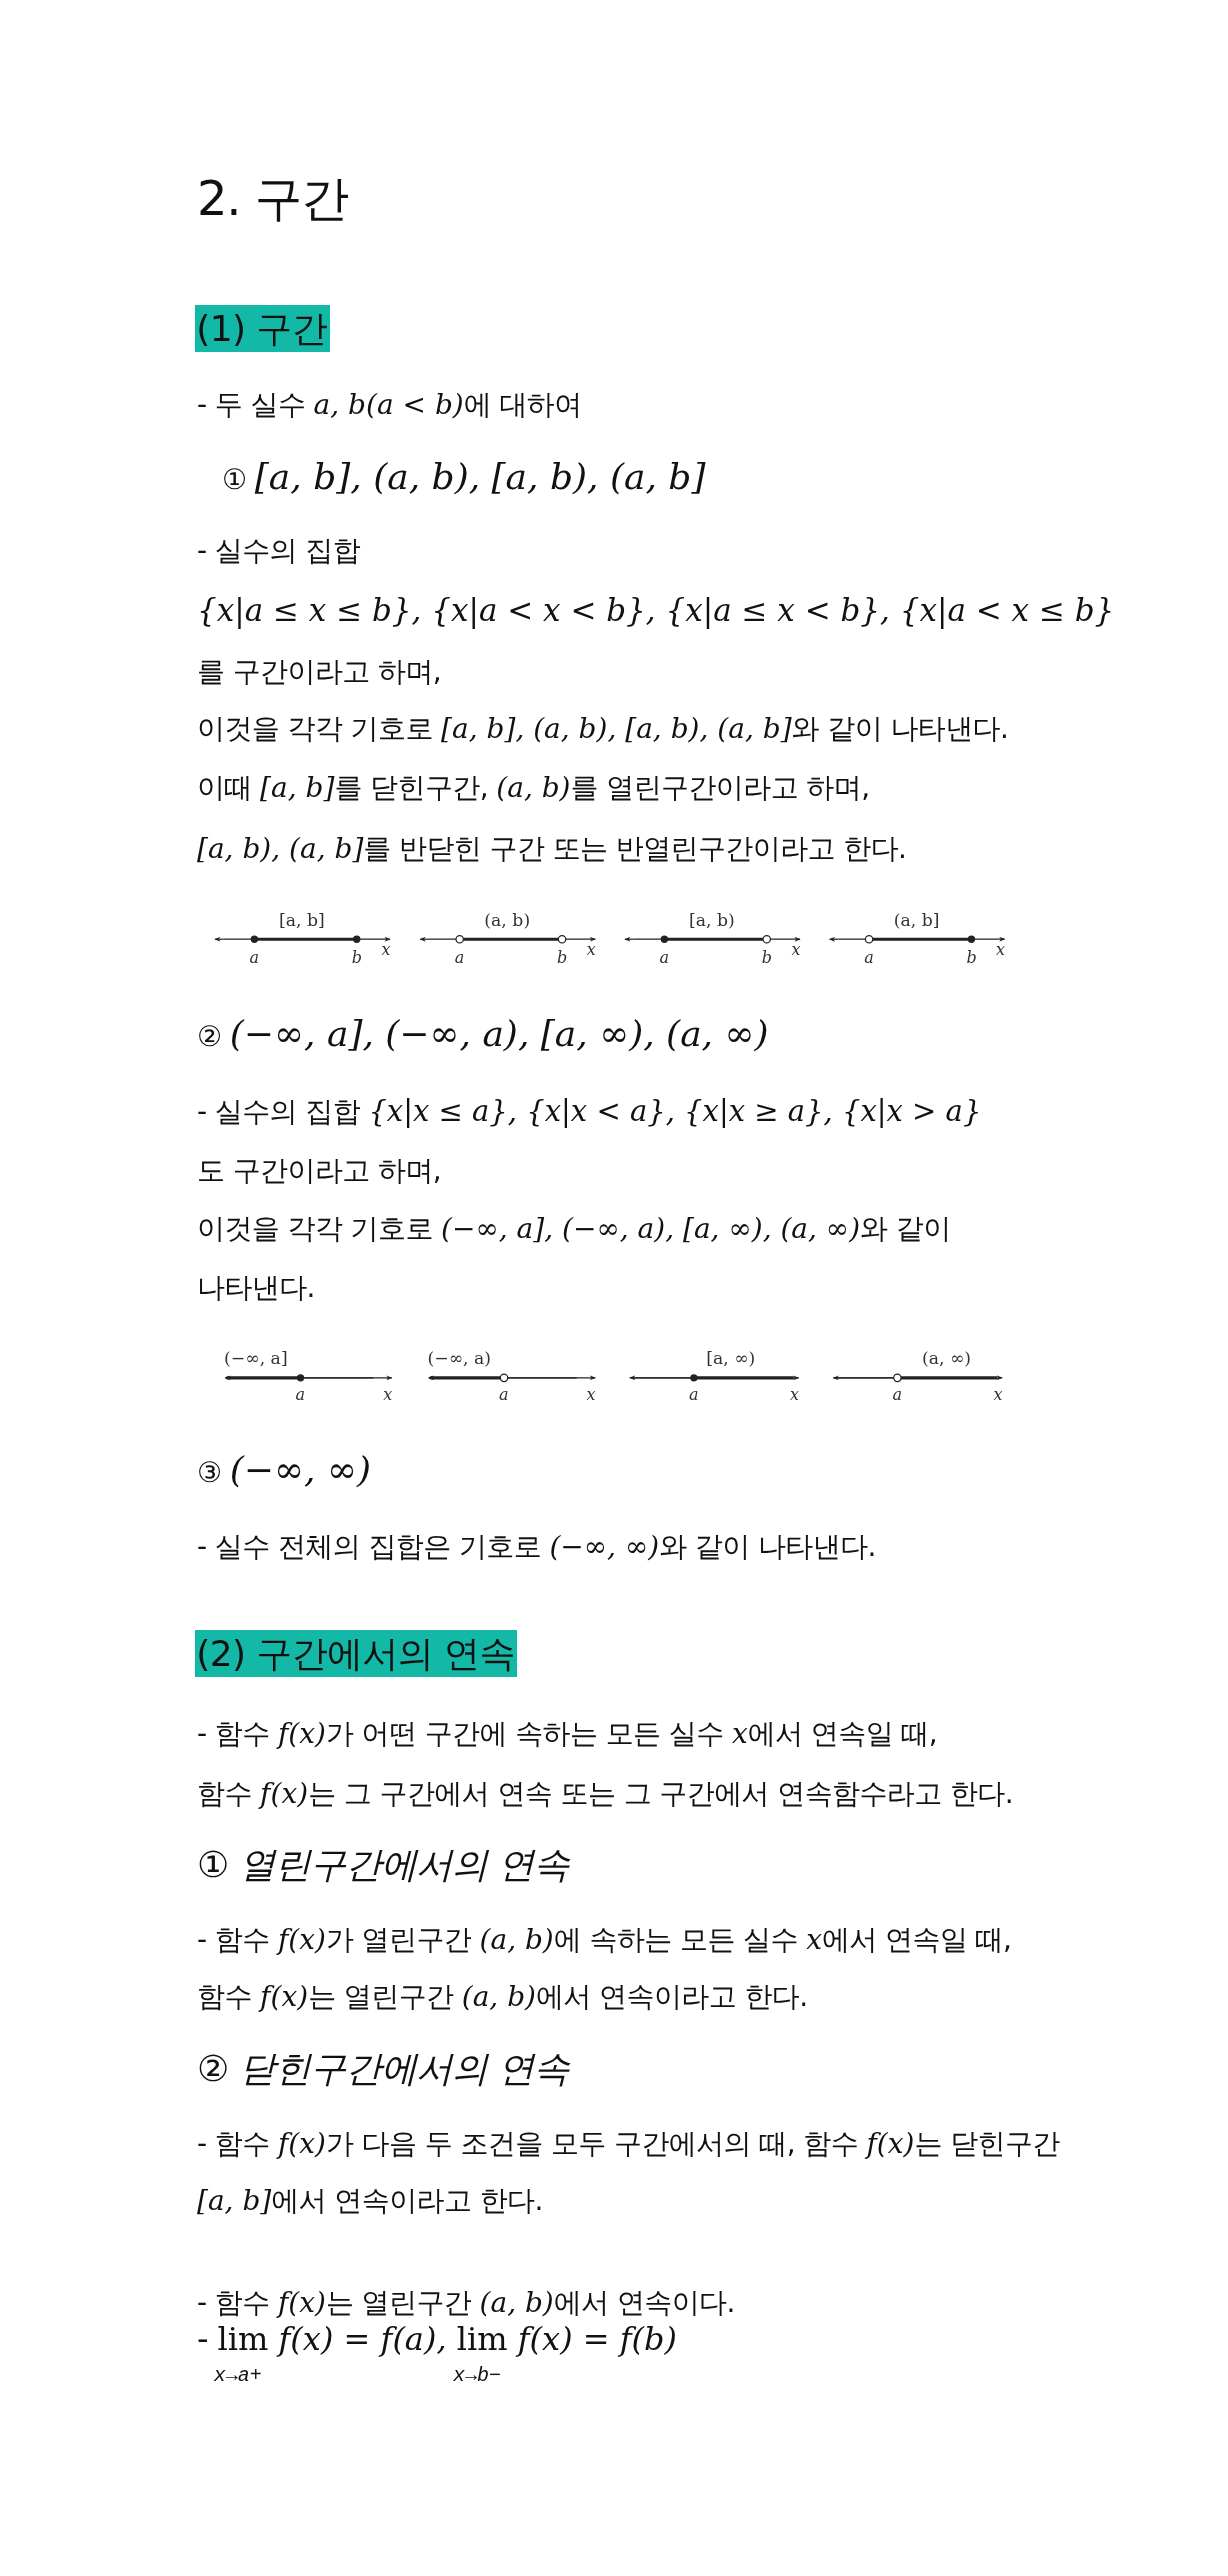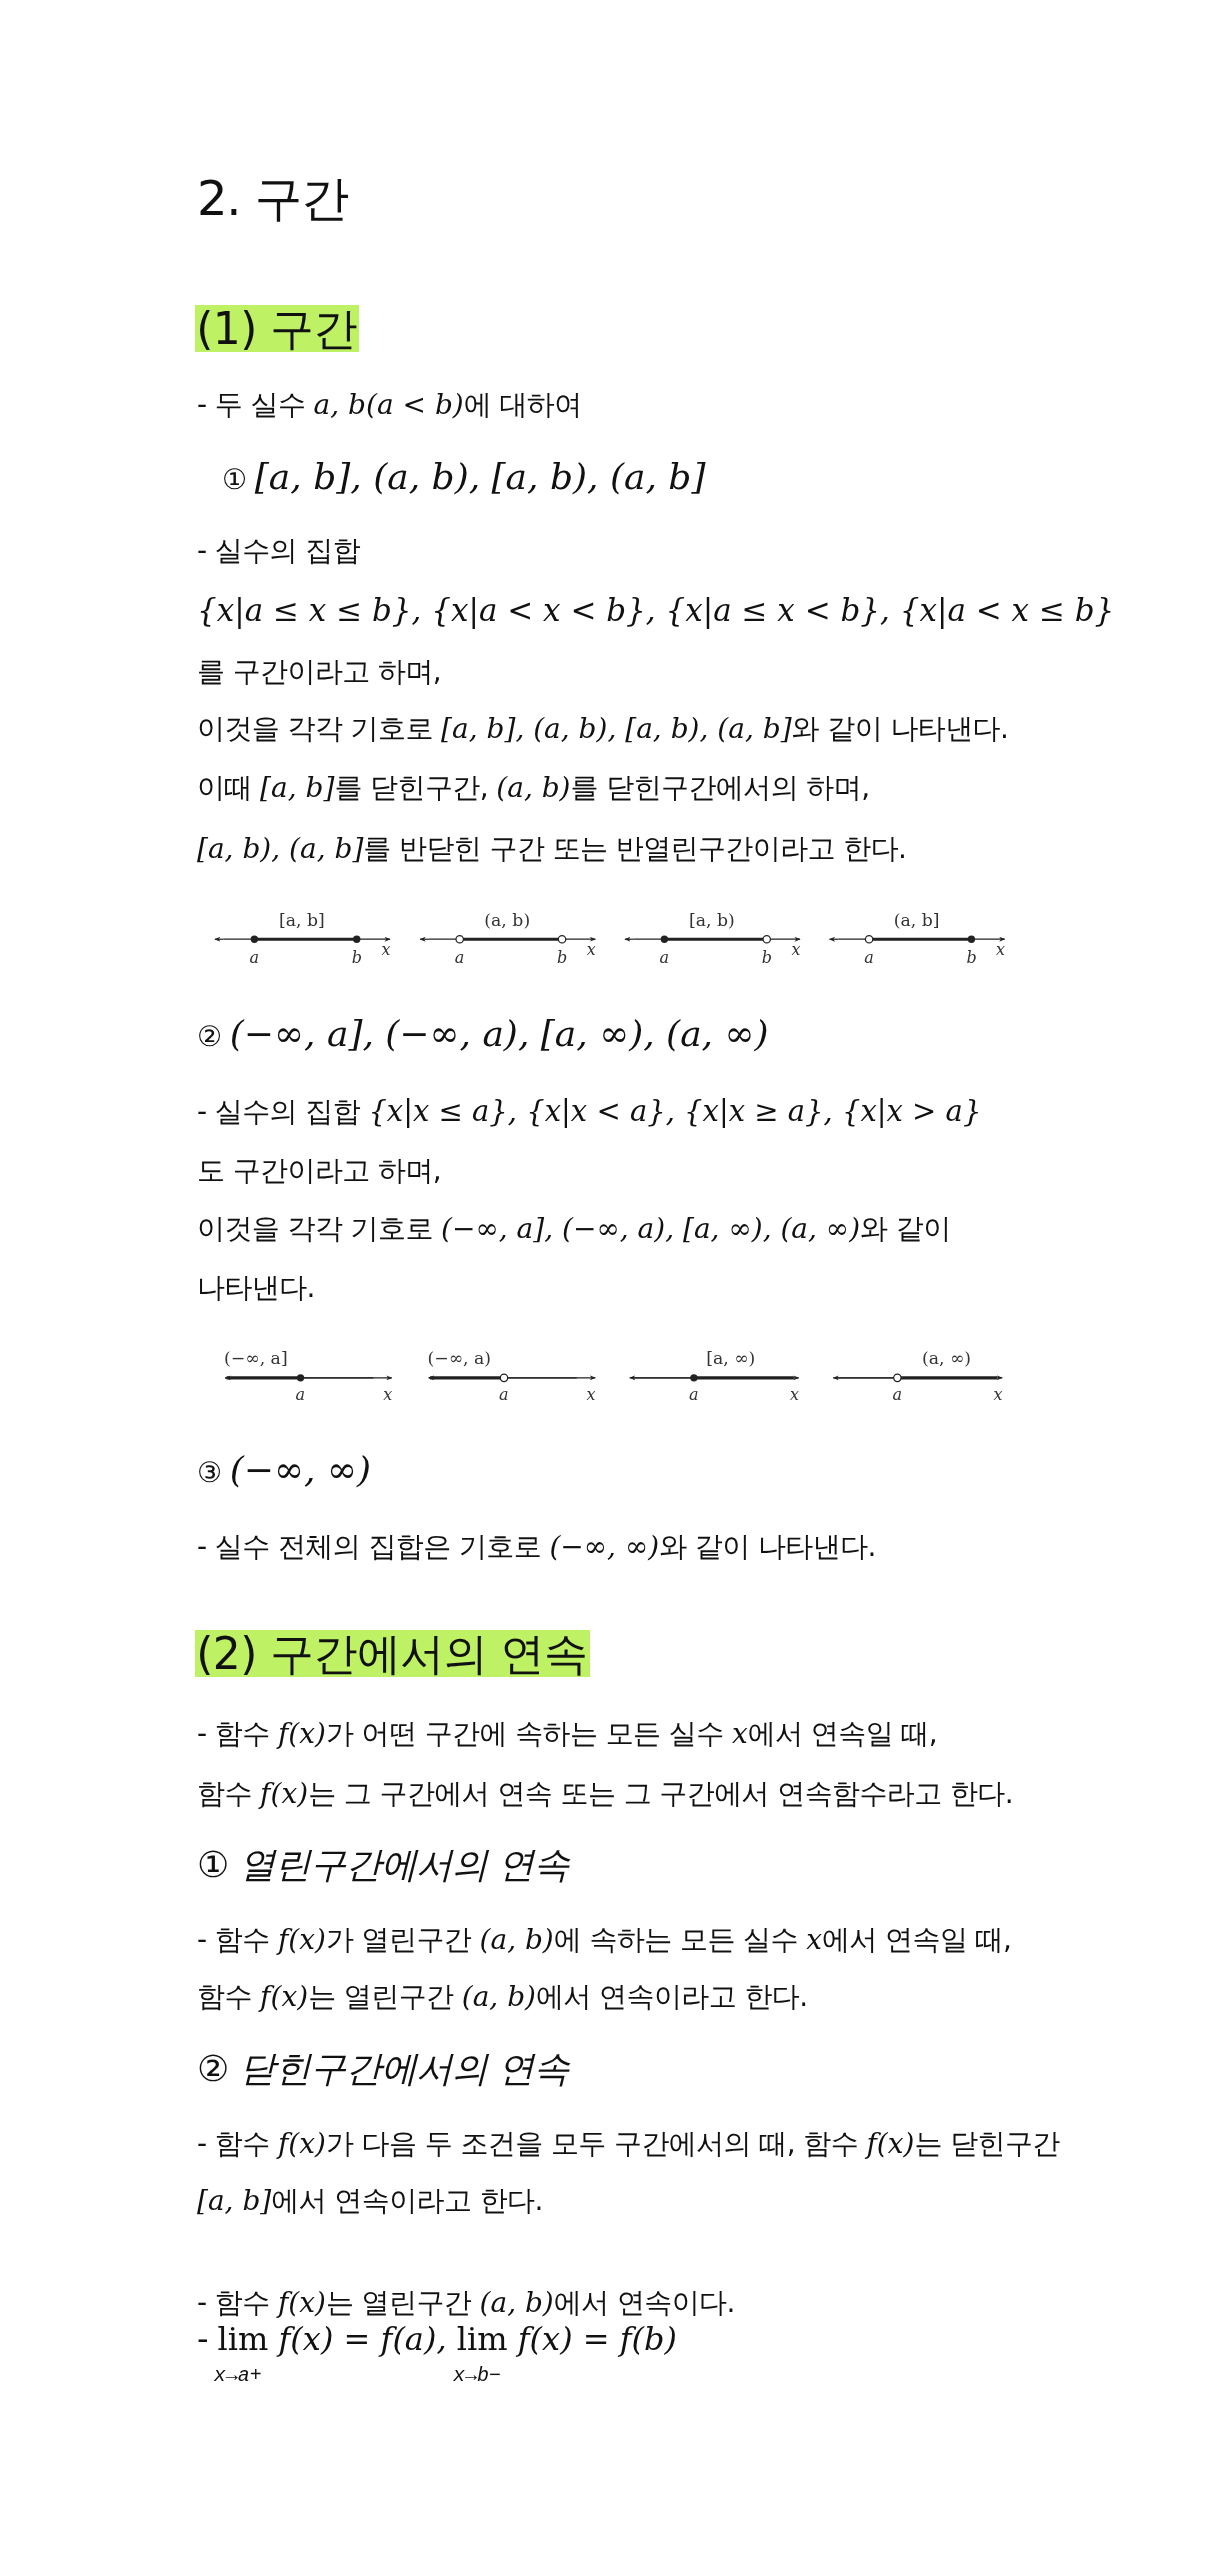--- a/index.html
+++ b/index.html
@@ -3,21 +3,21 @@
 <meta charset="utf-8">
 <style>
   html, body { margin: 0; padding: 0; background: #ffffff; }
   body { width: 1229px; height: 2576px; position: relative; overflow: hidden;
          font-family: "DejaVu Sans", "Liberation Sans", sans-serif; color: #111111; }
   .ln { position: absolute; left: 197px; white-space: nowrap; font-size: 28px; line-height: 37px; letter-spacing: -0.6px; }
   .m { font-family: "DejaVu Serif", "Liberation Serif", serif; font-style: italic; letter-spacing: 0; }
   .mu { font-family: "DejaVu Serif", "Liberation Serif", serif; font-style: normal; letter-spacing: 0; }
   .big { font-size: 36px; }
   .h1 { font-size: 48px; line-height: 62px; letter-spacing: -1.2px; }
-  .h2 { font-size: 44px; line-height: 47px; letter-spacing: -0.6px; padding: 0 2.5px 0 1.2px; background: #bef264; left: 195px; }
+  .h2 { font-size: 36px; line-height: 47px; letter-spacing: -0.6px; padding: 0 2.5px 0 1.2px; background: #14b8a6; left: 195px; }
   .h3 { font-size: 36px; font-style: italic; }
   .diagram { position: absolute; }
   .lim { display: inline-block; position: relative; text-align: center; vertical-align: top; }
   .lim .sub { position: absolute; left: -3.7px; top: 36px; font-size: 20px; font-style: italic; white-space: nowrap;
               font-family: Liberation Mono, monospace; }
 </style>
 </head>
 <body>
 
 <div class="ln h1" style="top:167px;">2. 구간</div>
@@ -35,21 +35,21 @@
 
 <div class="ln" style="top:532px;">- 실수의 집합</div>
 <div class="ln m" style="top:592px; font-size:31px;">{x|a ≤ x ≤ b}, {x|a &lt; x &lt; b}, {x|a ≤ x &lt; b}, {x|a &lt; x ≤ b}</div>
 <div class="ln" style="top:653px;">를 구간이라고 하며,</div>
 
 <div class="ln" style="top:710px;">
   <span>이것을 각각 기호로 </span><span class="m">[a, b], (a, b), [a, b), (a, b]</span><span>와 같이 나타낸다.</span>
 </div>
 
 <div class="ln" style="top:769px;">
-  <span>이때 </span><span class="m">[a, b]</span><span>를 닫힌구간, </span><span class="m">(a, b)</span><span>를 닫힌구간에서의 하며,</span>
+  <span>이때 </span><span class="m">[a, b]</span><span>를 닫힌구간, </span><span class="m">(a, b)</span><span>를 열린구간이라고 하며,</span>
 </div>
 
 <div class="ln" style="top:830px;">
   <span class="m">[a, b), (a, b]</span><span>를 반닫힌 구간 또는 반열린구간이라고 한다.</span>
 </div>
 
 <svg class="diagram" style="left:210px; top:901px;" width="820" height="74" viewBox="0 0 1330 120">
   <defs>
     <marker id="ah" markerWidth="10" markerHeight="8" refX="9" refY="4" orient="auto" markerUnits="userSpaceOnUse">
       <path d="M0,0 L10,4 L0,8 L3,4 Z" fill="#222"></path>

